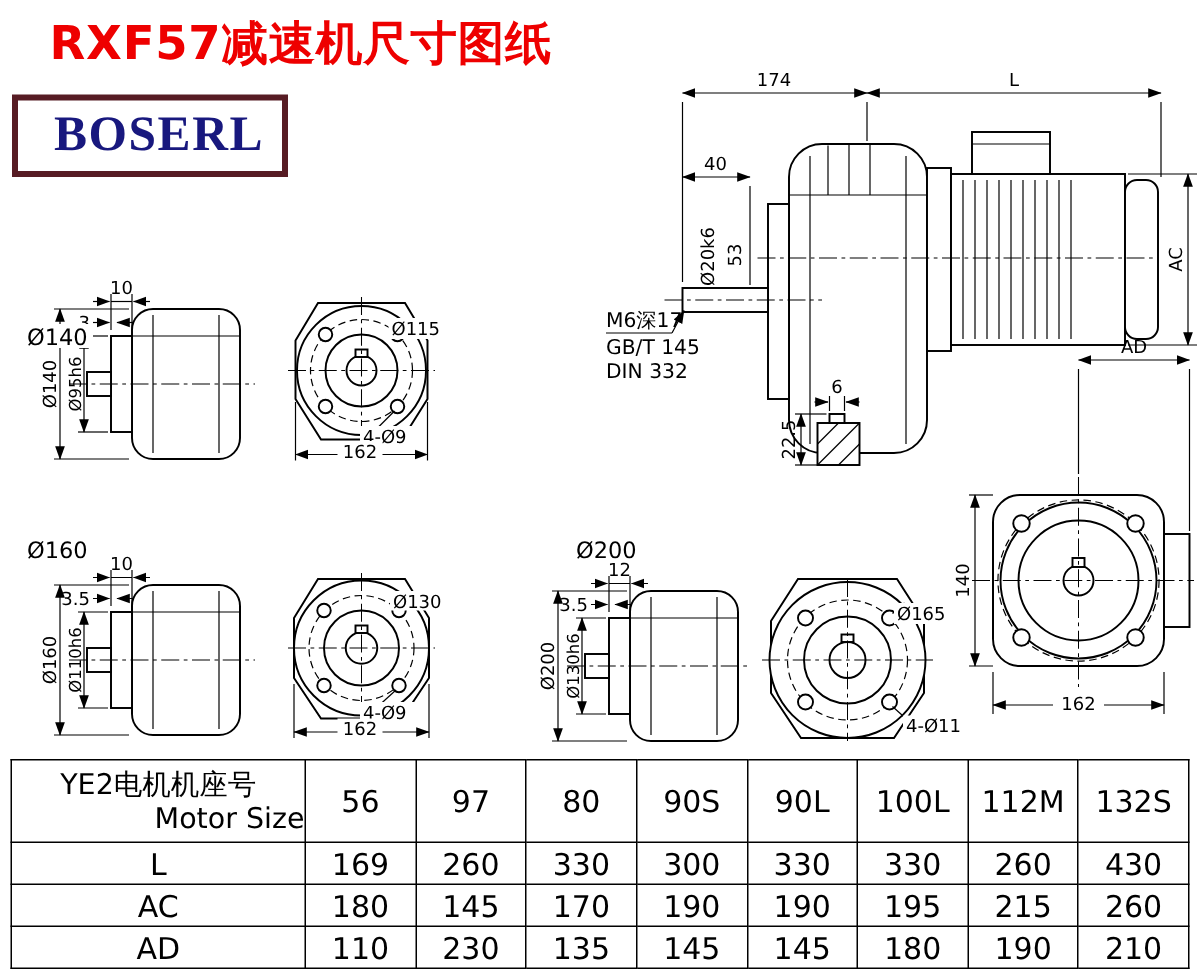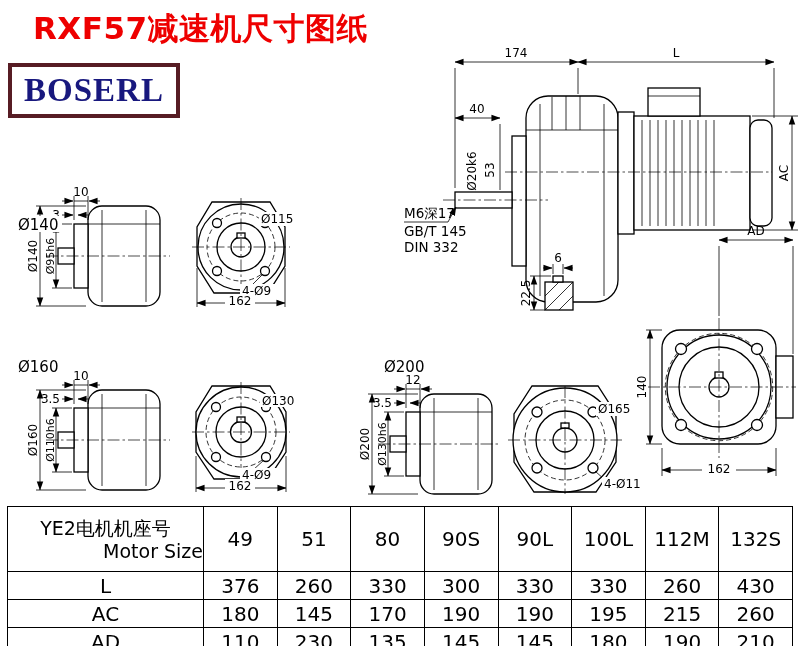--- a/index.html
+++ b/index.html
@@ -1,35 +1,35 @@
 <!DOCTYPE html>
 <html><head>
 <meta charset="utf-8">
 <style>
   html,body{margin:0;padding:0;background:#fff;}
   .page{position:relative;width:800px;height:646px;background:#fff;font-family:"DejaVu Sans",sans-serif;overflow:hidden;}
   .title{position:absolute;left:33px;top:8px;font-size:31px;font-weight:700;color:#ee0000;letter-spacing:.5px;white-space:nowrap;}
-  .logo-box{position:absolute;left:8px;top:63px;width:164px;height:47px;border:4px solid #571c24;background:#fff;display:flex;align-items:center;justify-content:center;}
+  .logo-box{position:absolute;left:8px;top:63px;width:164px;height:47px;border:4px solid #571c24;background:#fff;display:flex;align-items:center;justify-content:center;padding-left:12px;}
   .logo-text{font-family:"Liberation Serif","DejaVu Serif",serif;font-weight:700;font-size:33px;color:#18187e;letter-spacing:1px;line-height:1;}
   svg.drawing{position:absolute;left:0;top:0;}
   .fw{fill:#fff;stroke:#000;stroke-width:1.3;}
   .ln{fill:none;stroke:#000;stroke-width:1.3;}
   .thin{fill:none;stroke:#000;stroke-width:.8;}
   .dimline{fill:none;stroke:#000;stroke-width:.8;}
   .cl{fill:none;stroke:#000;stroke-width:.7;stroke-dasharray:12 3 2.5 3;}
   .dash{fill:none;stroke:#000;stroke-width:.8;stroke-dasharray:5 3;}
   text{font-family:"DejaVu Sans",sans-serif;fill:#000;}
   .dim{font-size:12px;}
   .dim11{font-size:11px;}
   .note{font-size:13.5px;}
   .glabel{font-size:15px;}
   .wbg{fill:#fff;stroke:none;}
   table.dims{position:absolute;left:7px;top:506px;width:786px;height:139px;border-collapse:collapse;table-layout:fixed;background:#fff;}
   table.dims td{border:1.6px solid #000;text-align:center;vertical-align:middle;font-size:20px;color:#000;padding:0;}
-  table.dims tr.hdr{height:65px;}
+  table.dims tr.hdr{height:55px;}
   table.dims tr.data{height:28px;}
   .hdr-cn{font-size:19px;line-height:1.4;}
   .hdr-en{font-size:19px;line-height:1.15;text-align:right;}
 </style>
 </head>
 <body>
 
 <div class="page">
 
   <div class="title">RXF57减速机尺寸图纸</div>
@@ -351,32 +351,32 @@
         <col>
         <col>
         <col>
     </colgroup>
     <tbody>
         <tr class="hdr">
       <td>
         <div class="hdr-cn">YE2电机机座号</div>
         <div class="hdr-en">Motor Size</div>
       </td>
-      <td>49</td>
-      <td>51</td>
+      <td>56</td>
+      <td>97</td>
       <td>80</td>
       <td>90S</td>
       <td>90L</td>
       <td>100L</td>
       <td>112M</td>
       <td>132S</td>
     </tr>
     <tr class="data">
       <td>L</td>
-      <td>376</td>
+      <td>169</td>
       <td>260</td>
       <td>330</td>
       <td>300</td>
       <td>330</td>
       <td>330</td>
       <td>260</td>
       <td>430</td>
     </tr>
     <tr class="data">
       <td>AC</td>

